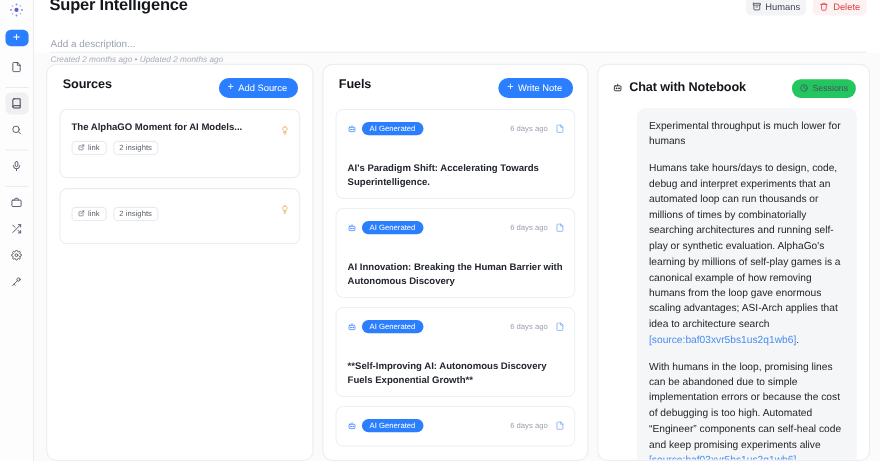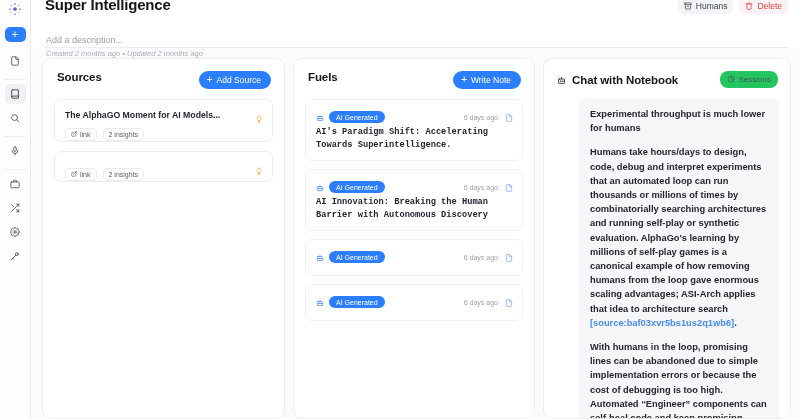--- a/index.html
+++ b/index.html
@@ -129,21 +129,21 @@
     border-radius: 8px; background: #22c55e;
     font-size: 8px; color: #4a5160;
   }
 
   .panel-body { flex: 1 1 auto; overflow: hidden; min-height: 0; }
 
   
   .src-list { padding: 0 11px; display: flex; flex-direction: column; gap: 9px; }
   .src-card {
     border: 1px solid #ededf1; border-radius: 7px;
-    padding: 9px 9px 0 10px;
+    padding: 9px 9px 20px 10px;
     display: flex; align-items: flex-start; justify-content: space-between; gap: 6px;
     background: #fff;
   }
   .src-main { min-width: 0; }
   .src-title {
     font-size: 8.7px; color: #22262f; line-height: 12px; font-weight: 600;
   }
   .src-tags { display: flex; gap: 6px; margin-top: 7px; }
   .tag {
     display: flex; align-items: center; gap: 3px;
@@ -163,30 +163,30 @@
   .note-left { display: flex; align-items: center; gap: 5px; }
   .note-right { display: flex; align-items: center; gap: 7px; }
   .badge-ai {
     height: 12px; padding: 0 7px;
     background: #2b7fff; color: #fff;
     border-radius: 7px;
     font-size: 7px; display: flex; align-items: center;
   }
   .note-date { font-size: 7px; color: #9aa0ad; }
   .note-title {
-    margin-top: 0;
-    font-size: 8.7px; color: #22262f; line-height: 12.5px; font-weight: 600; font-family: Liberation Mono, monospace;
+    margin-top: 20px;
+    font-size: 8.7px; color: #22262f; line-height: 12.5px; font-weight: 600;
   }
 
   
   .chat-head {
-    display: flex; align-items: flex-start; justify-content: space-between;
+    display: flex; align-items: flex-end; justify-content: space-between;
     padding: 12px 12px 9px 13px;
   }
-  .chat-body { padding: 0 11px 0 11px; overflow: hidden; font-weight: bold; }
+  .chat-body { padding: 0 11px 0 11px; overflow: hidden; }
   .bubble {
     background: #f5f6f7;
     border-radius: 8px;
     padding: 9px 11px 10px 11px;
     margin-left: 24px;
   }
   .bubble p {
     font-size: 9.3px; line-height: 14.2px; color: #23262d;
     margin-bottom: 10px;
   }
@@ -491,20 +491,21 @@
                 <div class="note-right">
                   <span class="note-date">6 days ago</span>
                   <span>
                     <svg width="8" height="8" viewBox="0 0 24 24" fill="none" stroke="#6ea4f5" stroke-width="2" stroke-linecap="round" stroke-linejoin="round">
                       <path d="M14 2H6a2 2 0 0 0-2 2v16a2 2 0 0 0 2 2h12a2 2 0 0 0 2-2V8z"></path>
                         <polyline points="14 2 14 8 20 8"></polyline>
                     </svg>
                   </span>
                 </div>
               </div>
+              <div class="note-title">**Self-Improving AI: Autonomous Discovery Fuels Exponential Growth**</div>
             </div>
 
             <div class="note-card">
               <div class="note-row">
                 <div class="note-left">
                   <span>
                     <svg width="8" height="8" viewBox="0 0 24 24" fill="none" stroke="#2b7fff" stroke-width="2" stroke-linecap="round" stroke-linejoin="round">
                       <rect x="4" y="8" width="16" height="12" rx="2"></rect>
                         <line x1="12" y1="4" x2="12" y2="8"></line>
                       <circle cx="9" cy="14" r="1"></circle>

